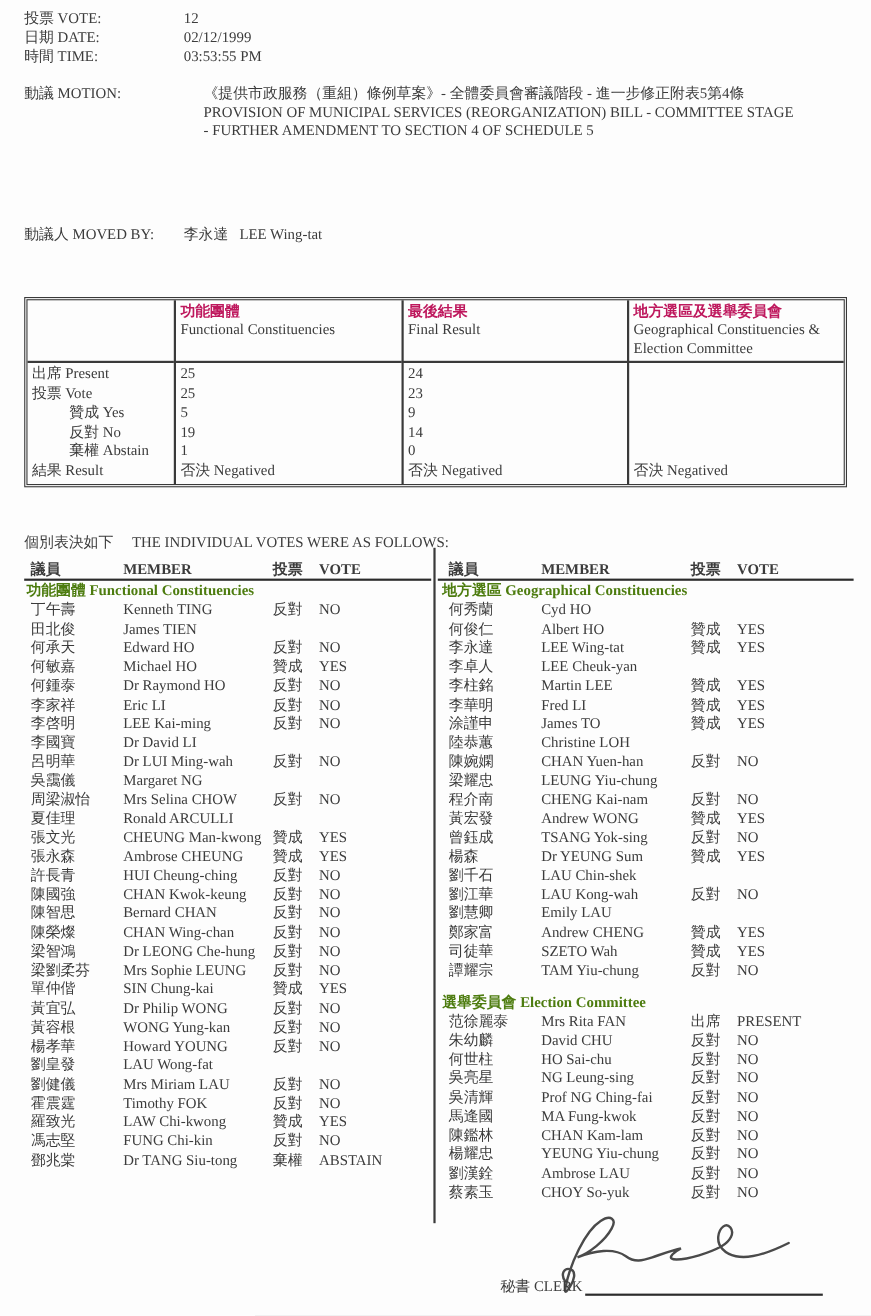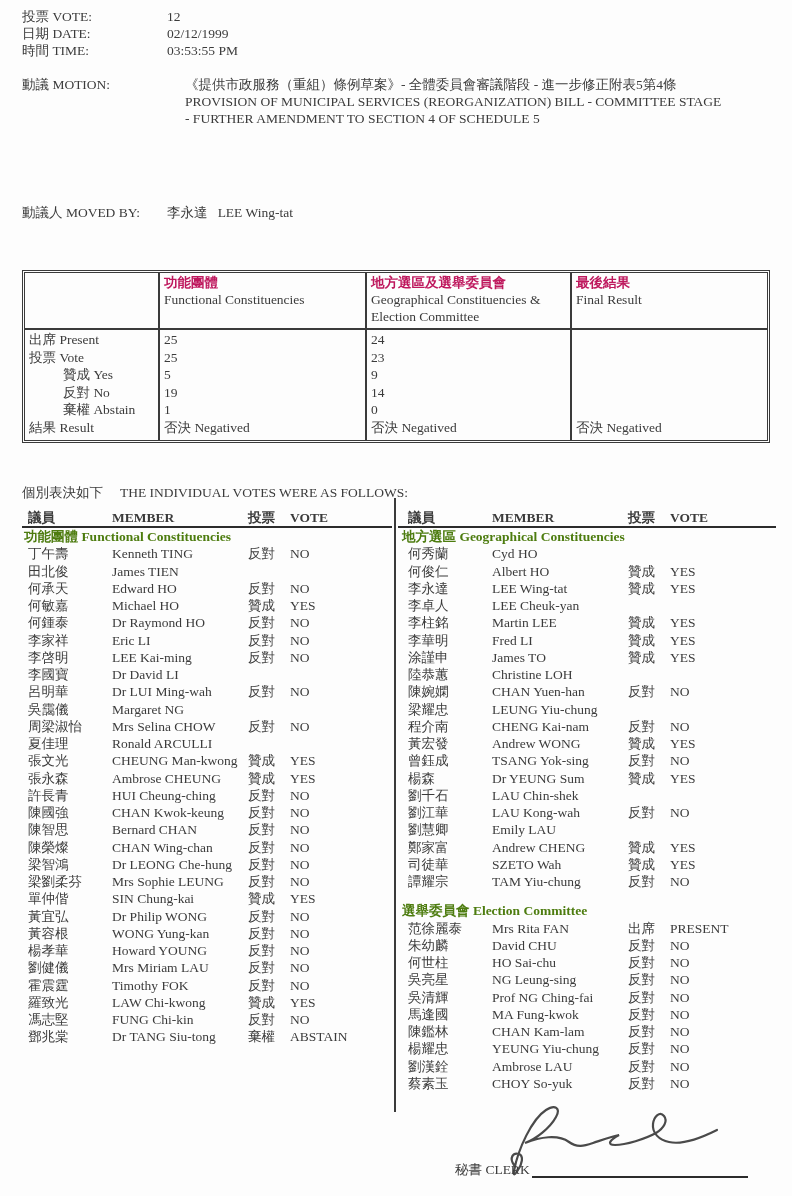--- a/index.html
+++ b/index.html
@@ -86,26 +86,26 @@
   <div class="abs movedby-lab">動議人 MOVED BY:</div>
   <div class="abs movedby-val">李永達   LEE Wing-tat</div>
 
   <div class="abs sumtab">
     <div class="sumcell sum-head hb"></div>
     <div class="sumcell sum-head hb bl">
       <div class="zh">功能團體</div>
       <div class="en">Functional Constituencies</div>
     </div>
     <div class="sumcell sum-head hb bl">
+      <div class="zh">最後結果</div>
+      <div class="en">Final Result</div>
+    </div>
+    <div class="sumcell sum-head hb bl">
       <div class="zh">地方選區及選舉委員會</div>
       <div class="en">Geographical Constituencies &amp; Election Committee</div>
-    </div>
-    <div class="sumcell sum-head hb bl">
-      <div class="zh">最後結果</div>
-      <div class="en">Final Result</div>
     </div>
     <div class="sumcell sum-body" id="sum-labels">
         <div class="sum-line">出席 Present</div>
         <div class="sum-line">投票 Vote</div>
         <div class="sum-line indent">贊成 Yes</div>
         <div class="sum-line indent">反對 No</div>
         <div class="sum-line indent">棄權 Abstain</div>
         <div class="sum-line">結果 Result</div>
       </div>
     <div class="sumcell sum-body bl" id="sum-col-0">
@@ -286,20 +286,26 @@
           <span>反對</span>
           <span>NO</span>
         </div>
         <div class="vrow">
           <span>楊孝華</span>
           <span>Howard YOUNG</span>
           <span>反對</span>
           <span>NO</span>
         </div>
         <div class="vrow">
+          <span>劉皇發</span>
+          <span>LAU Wong-fat</span>
+          <span></span>
+          <span></span>
+        </div>
+        <div class="vrow">
           <span>劉健儀</span>
           <span>Mrs Miriam LAU</span>
           <span>反對</span>
           <span>NO</span>
         </div>
         <div class="vrow">
           <span>霍震霆</span>
           <span>Timothy FOK</span>
           <span>反對</span>
           <span>NO</span>

